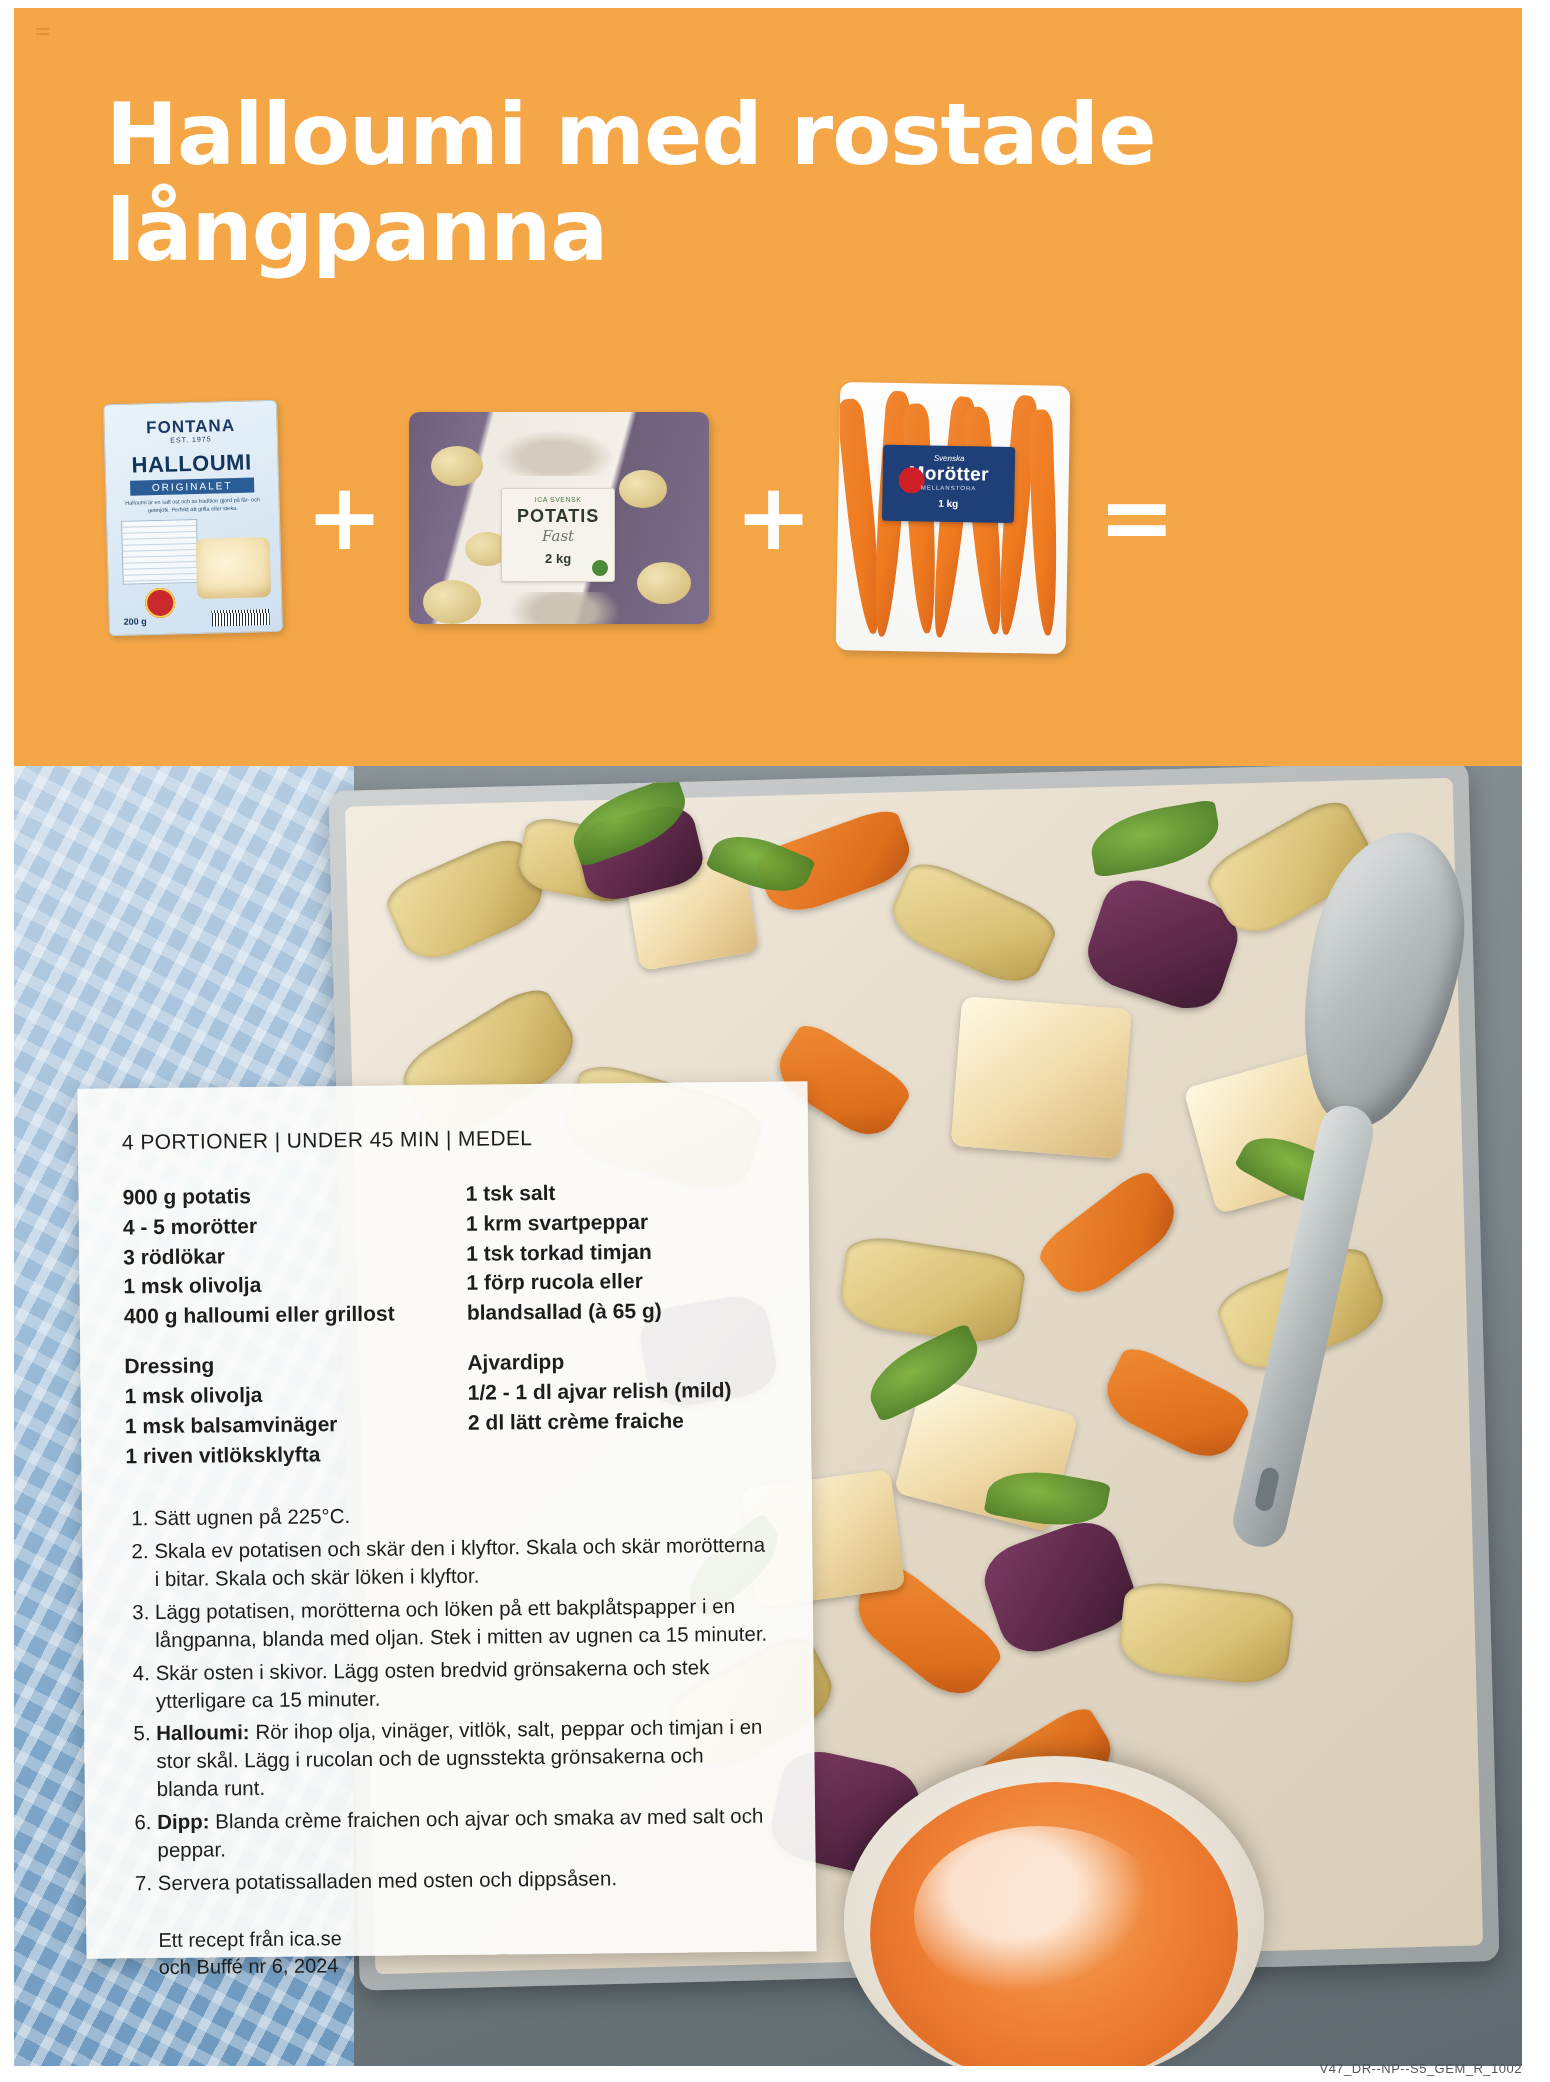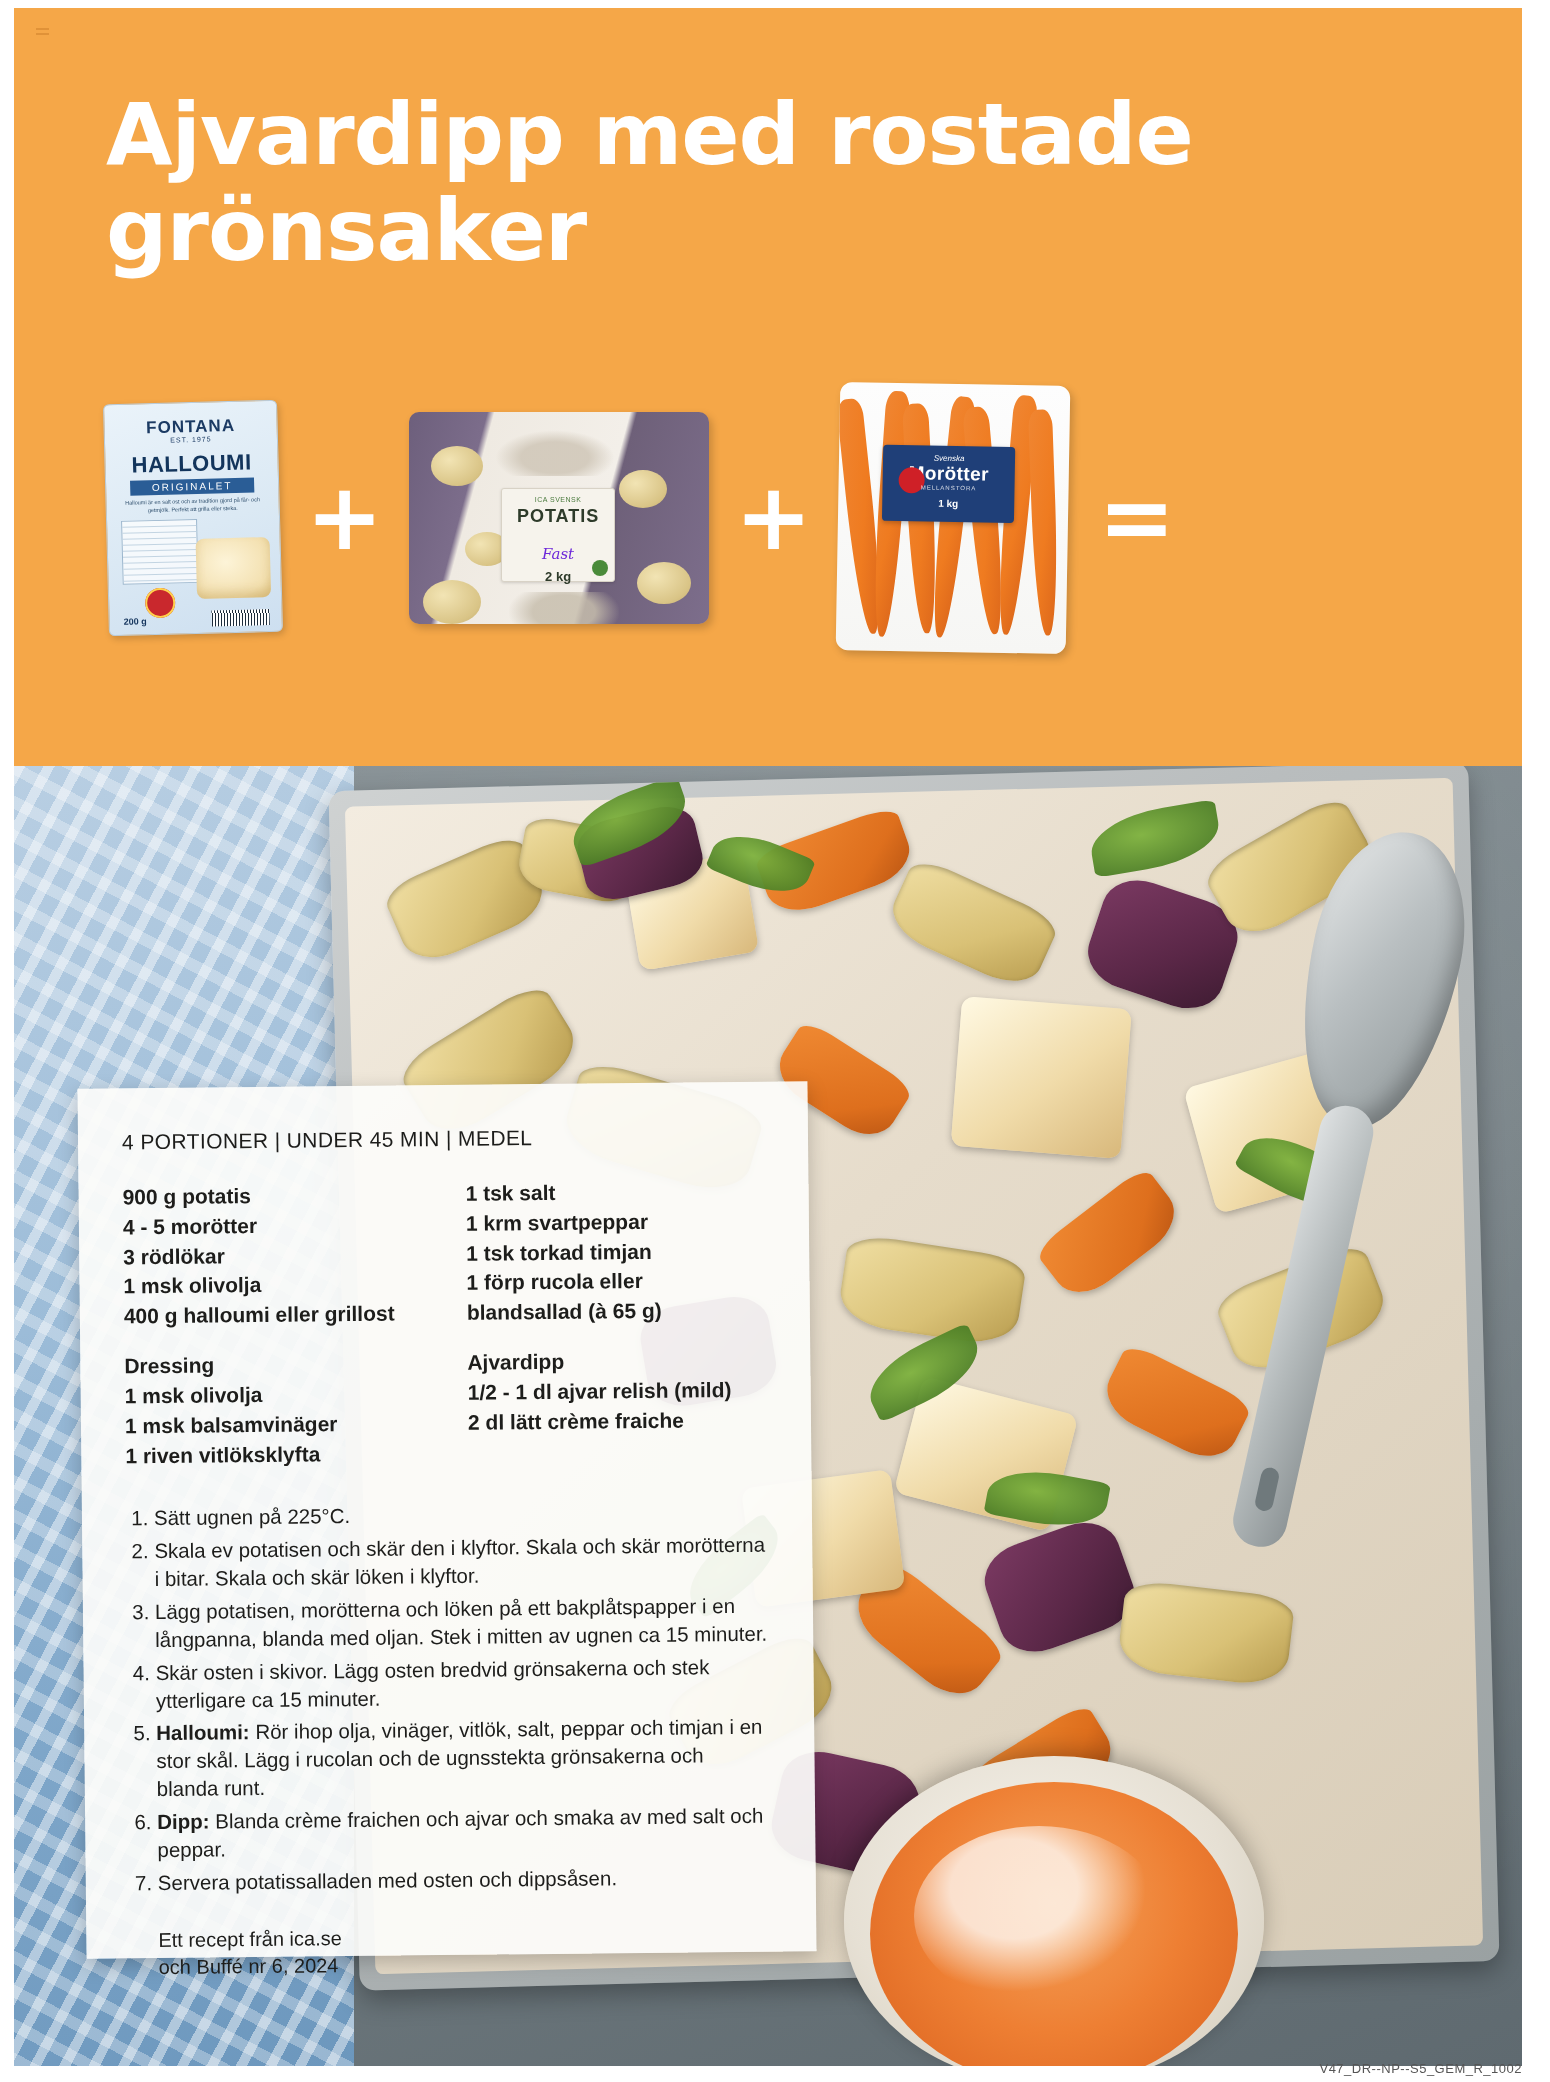--- a/index.html
+++ b/index.html
@@ -163,21 +163,21 @@
     background: linear-gradient(105deg,#6d5f7c 0%, #7c6d8b 22%, #efeae2 24%, #f3efe9 62%, #6e6079 64%, #7d6e8c 100%);
   }
   .pp-label {
     position: absolute; left: 92px; top: 76px; width: 112px; height: 92px;
     background: #f6f3ec; border: 1px solid #d8d2c6; border-radius: 3px;
     box-shadow: 0 1px 3px rgba(0,0,0,.15);
     text-align: center;
   }
   .pp-top { font-size: 7px; color: #4a7a3d; margin-top: 7px; letter-spacing: .5px;}
   .pp-title { font-size: 18px; font-weight: bold; color: #2e3b2a; letter-spacing: 1px; margin-top: 3px;}
-  .pp-script { font-size: 15px; color: #6d28d9; font-style: italic; font-family: "DejaVu Serif", serif; margin-top: 18px;}
+  .pp-script { font-size: 15px; color: #737373; font-style: italic; font-family: "DejaVu Serif", serif; margin-top: 0;}
   .pp-weight { font-size: 13px; font-weight: bold; color: #2e3b2a; margin-top: 6px;}
   .pp-eco {
     position: absolute; right: 6px; bottom: 5px; width: 16px; height: 16px;
     border-radius: 50%; background: #4a8b3a;
   }
   .pp-potato {
     position: absolute; border-radius: 50%;
     background: radial-gradient(ellipse at 35% 35%, #f2e4b4 0%, #d9c486 70%, #c2ab6d 100%);
   }
   .pp-veg {
@@ -384,21 +384,21 @@
 
 <div class="page">
 
   <div class="hero">
 
     <div class="menu-dots">
       <i></i>
         <i></i>
     </div>
 
-    <div class="hero-title">Ajvardipp med rostade grönsaker</div>
+    <div class="hero-title">Halloumi med rostade långpanna</div>
 
     <div class="products">
 
       <div class="prod">
         <div class="pack-halloumi">
           <div class="ph-brand">FONTANA</div>
           <div class="ph-est">EST. 1975</div>
           <div class="ph-name">HALLOUMI</div>
           <div class="ph-sub">ORIGINALET</div>
           <div class="ph-text">Halloumi är en salt ost och av tradition gjord på får- och getmjölk. Perfekt att grilla eller steka.</div>

